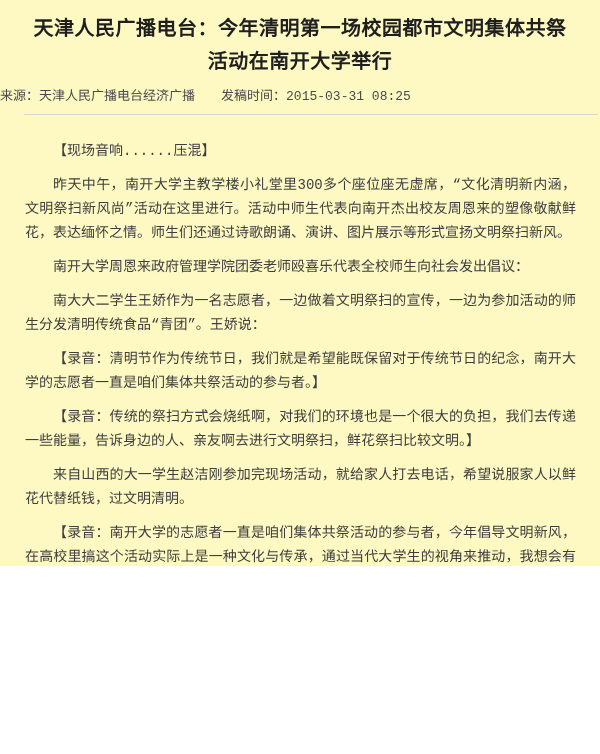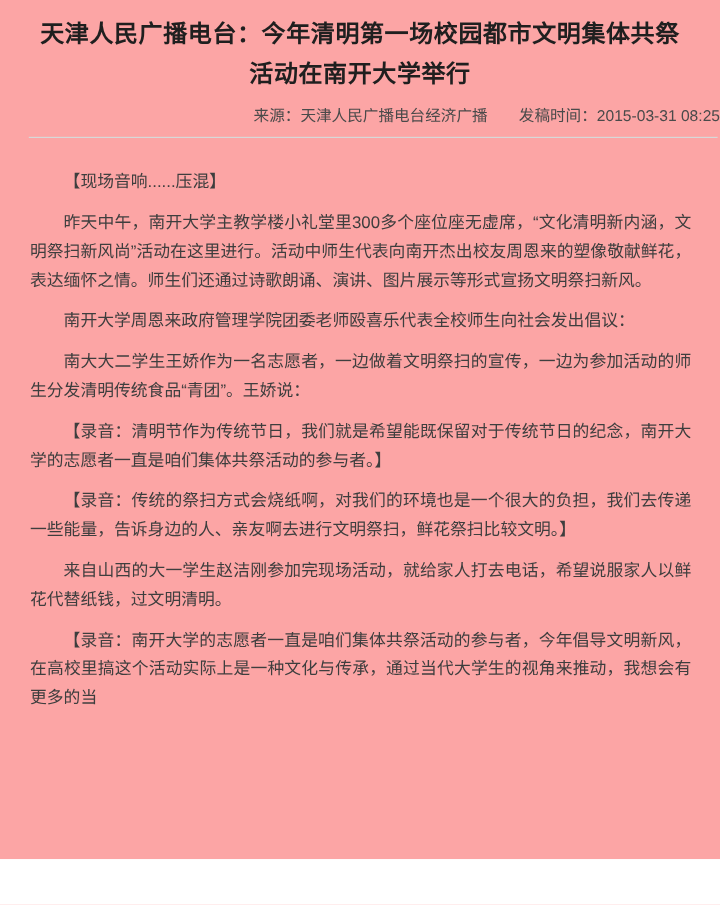--- a/index.html
+++ b/index.html
@@ -4,37 +4,38 @@
 <style>
   html, body {
     margin: 0;
     padding: 0;
     background: #ffffff;
     font-family: "Liberation Sans", sans-serif;
   }
   .page {
     position: relative;
     width: 600px;
-    height: 716px;
+    height: 566px;
     overflow: hidden;
-    background: #fca5a5;
+    background: #fef9c3;
+    font-family: Liberation Mono, monospace;
   }
   .title {
     margin: 0;
     padding: 13px 24px 0 24px;
     font-size: 20px;
     line-height: 33px;
     font-weight: bold;
     color: #1f1f1f;
     text-align: center;
     letter-spacing: 0.5px;
   }
   .meta {
     margin-top: 9px;
-    text-align: right;
+    text-align: left;
     font-size: 13px;
     line-height: 17px;
     color: #4a4a4a;
     white-space: nowrap;
   }
   .meta-time {
     margin-left: 26px;
   }
   .divider {
     border: none;

